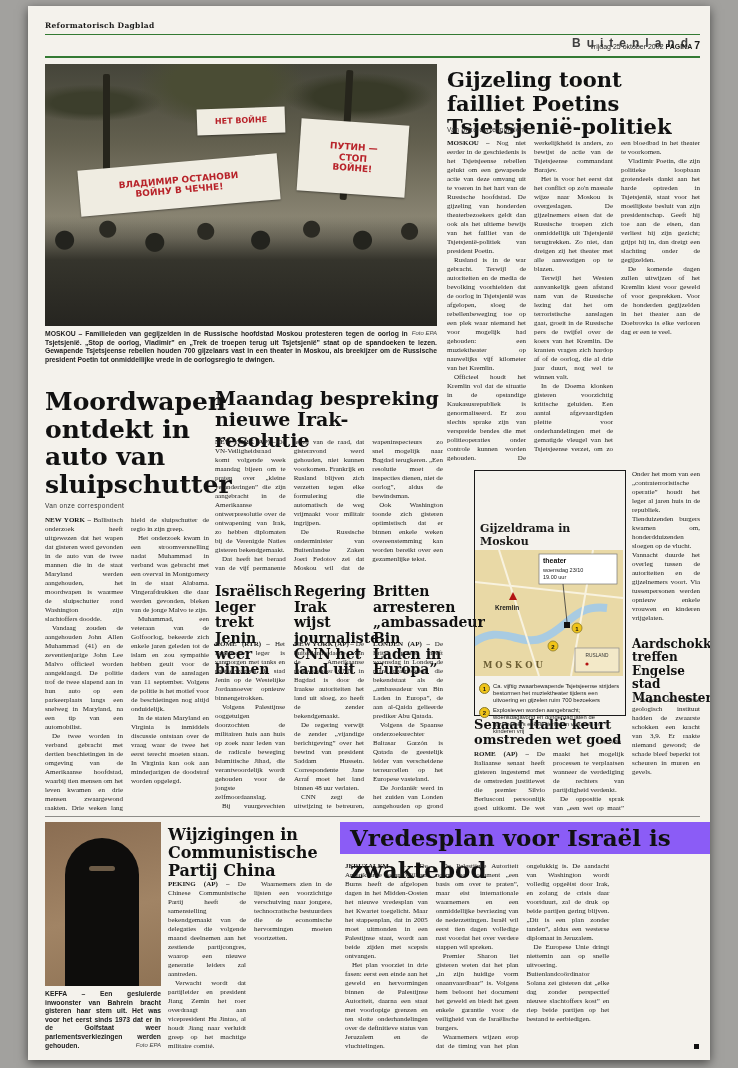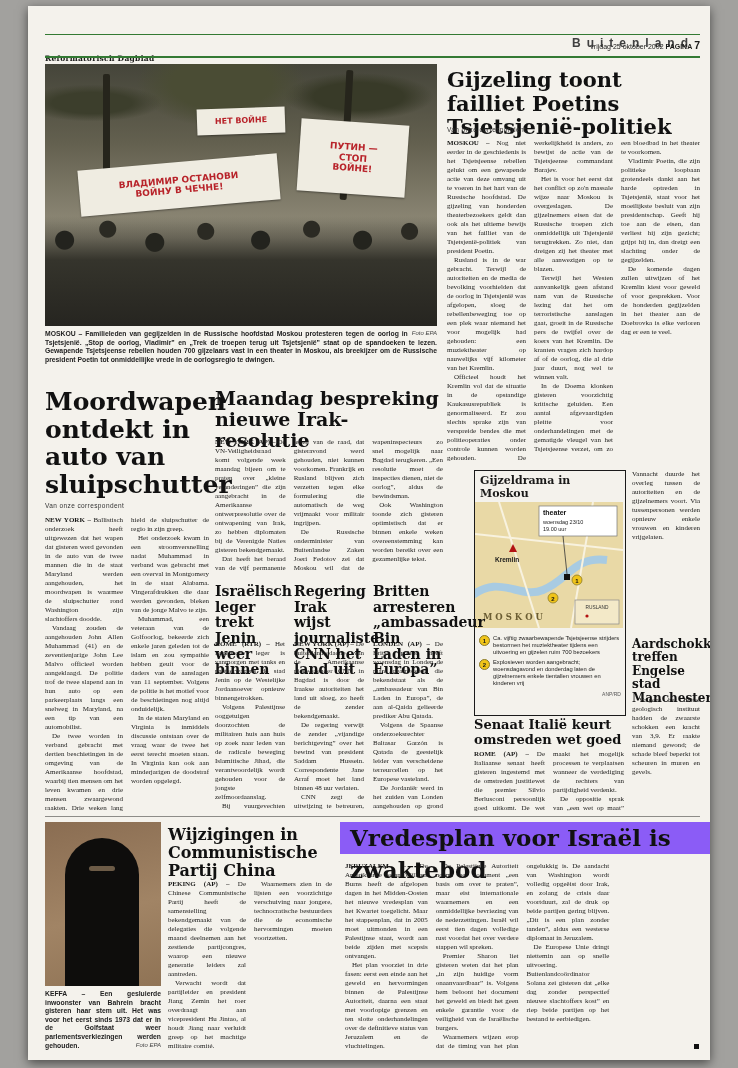--- a/index.html
+++ b/index.html
@@ -3,21 +3,21 @@
 <meta charset="utf-8">
 <style>
   html,body{margin:0;padding:0;}
   body{width:738px;height:1068px;background:#a2a19e;font-family:"Liberation Serif",serif;color:#1a1a19;}
   .sheet{position:absolute;left:28px;top:6px;width:682px;height:1054px;background:#f4f2ec;
          box-shadow:0 3px 10px rgba(0,0,0,.55);overflow:hidden;}
   .abs{position:absolute;}
 
   
   .hline{position:absolute;left:17px;width:655px;background:#337a33;}
-  .hdr-left{position:absolute;left:17px;top:48px;font:bold 7.5px "DejaVu Serif",serif;letter-spacing:.3px;}
+  .hdr-left{position:absolute;left:17px;top:15px;font:bold 7.5px "DejaVu Serif",serif;letter-spacing:.3px;}
   .hdr-center{position:absolute;left:0;right:16px;top:30px;text-align:right;
               font:bold 12px "Liberation Sans",sans-serif;color:#404040;letter-spacing:6px;}
   .hdr-right{position:absolute;right:10px;top:33px;font:7px "Liberation Sans",sans-serif;text-align:right;}
   .hdr-right b{font-size:7px;} .hdr-right .pgnum{font:bold 10.5px "Liberation Sans",sans-serif;}
 
   
   .hl{font-family:"DejaVu Serif",serif;font-weight:bold;color:#111;}
   .hl-lead{font-size:21px;line-height:1.12;}
   .hl-moord{font-size:25px;line-height:1.1;}
   .hl-maandag{font-size:19px;line-height:1.1;}
@@ -62,21 +62,21 @@
      radial-gradient(circle at 93% 14%,#2b2a23 8px,rgba(0,0,0,0) 9px),
      linear-gradient(180deg,rgba(40,39,33,0) 0,rgba(40,39,33,.35) 22px,#35342c 44px,#262520 100%);}
 
   
   .photo2{background:linear-gradient(165deg,#8a6d52 0%,#a18465 55%,#8f7355 100%);overflow:hidden;}
   .fig{position:absolute;left:20px;top:16px;width:74px;height:150px;background:#0e0d0c;border-radius:38px 38px 0 0;}
   .slit{position:absolute;left:44px;top:44px;width:26px;height:5px;background:#6c5b47;border-radius:3px;}
 
   
   .mapbox{border:1px solid #1a1a1a;background:#f4f2ec;}
-  .map-title{font:bold 11px "DejaVu Serif",serif;padding:3px 5px 2px;}
+  .map-title{font:bold 11px "DejaVu Serif",serif;padding:3px 5px 2px;margin-top:48px;}
   .legend{padding:3px 4px 0;}
   .legend-item{display:flex;gap:3px;margin-bottom:3px;font:5.8px "Liberation Sans",sans-serif;line-height:7px;text-align:left;}
   .legend-num{flex:0 0 9px;height:9px;border-radius:50%;background:#f0c419;border:1px solid #8a7a2a;
     font:bold 6px "Liberation Sans",sans-serif;display:flex;align-items:center;justify-content:center;}
   .map-src{font:5px "Liberation Sans",sans-serif;color:#555;text-align:right;padding:1px 4px 2px;}
 
   .band{background:#8b5cf6;}
   .rule{background:#8d8c88;}
   .pagedot{position:absolute;left:666px;top:1038px;width:5px;height:5px;background:#111;}
 </style>
@@ -161,20 +161,21 @@
         </div>
         <div class="legend-item">
           <span class="legend-num">2</span>
           <span class="legend-text">Explosieven worden aangebracht; woensdagavond en donderdag laten de gijzelnemers enkele tientallen vrouwen en kinderen vrij</span>
         </div>
       </div>
     <div class="map-src">ANP/RD</div>
   </div>
 
   <div class="abs body" style="left:604px;top:464px;width:68px;height:162px;">
+      <p>Onder het mom van een „contraterroristische operatie” houdt het leger al jaren huis in de republiek. Tienduizenden burgers kwamen om, honderdduizenden sloegen op de vlucht.</p>
       <p>Vannacht duurde het overleg tussen de autoriteiten en de gijzelnemers voort. Via tussenpersonen werden opnieuw enkele vrouwen en kinderen vrijgelaten.</p>
     </div>
 
   <div class="abs hl hl-aard" style="left:604px;top:632px;width:68px;">Aardschokken treffen Engelse stad Manchester</div>
   <div class="abs body" style="left:604px;top:690px;width:68px;height:117px;">
     <div class="more">
         <p>Volgens het Britse geologisch instituut hadden de zwaarste schokken een kracht van 3,9. Er raakte niemand gewond; de schade bleef beperkt tot scheuren in muren en gevels.</p>
       </div>
   </div>
 

